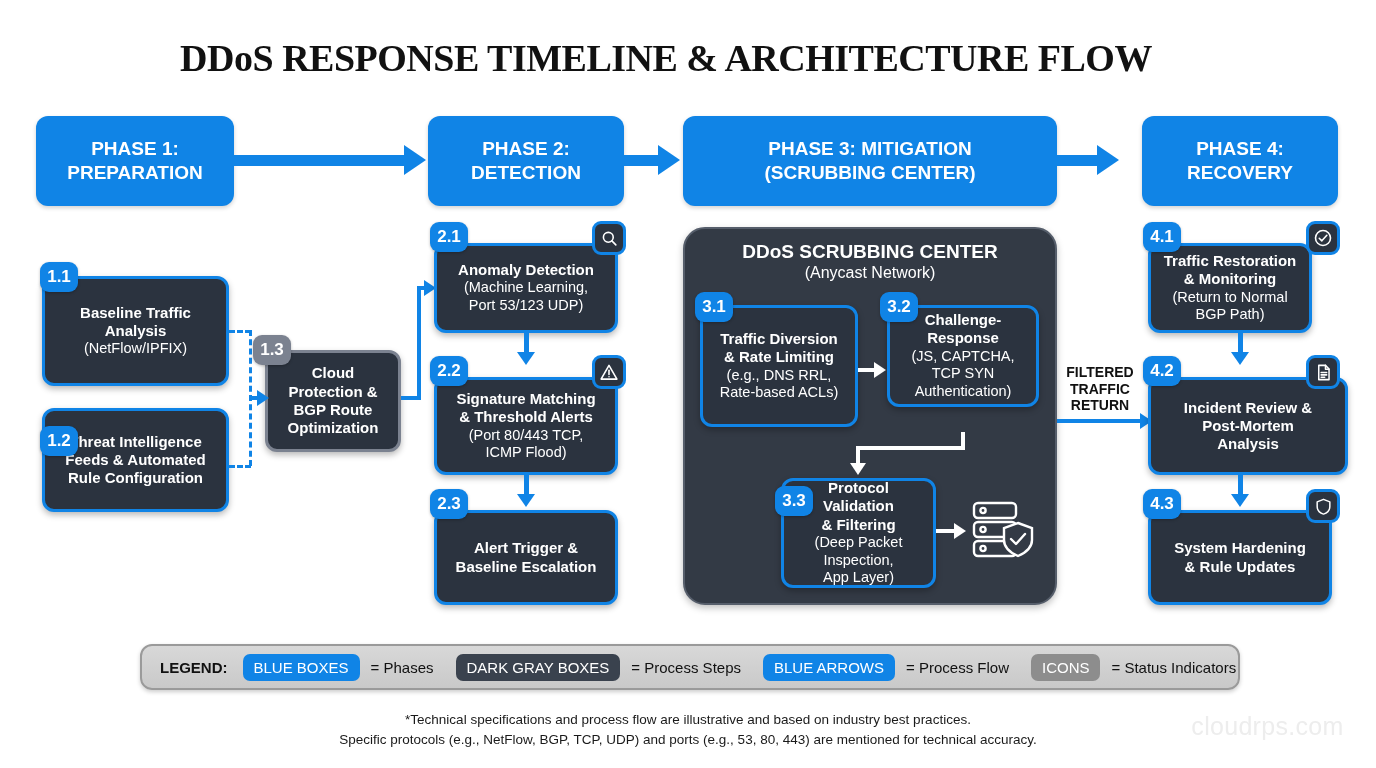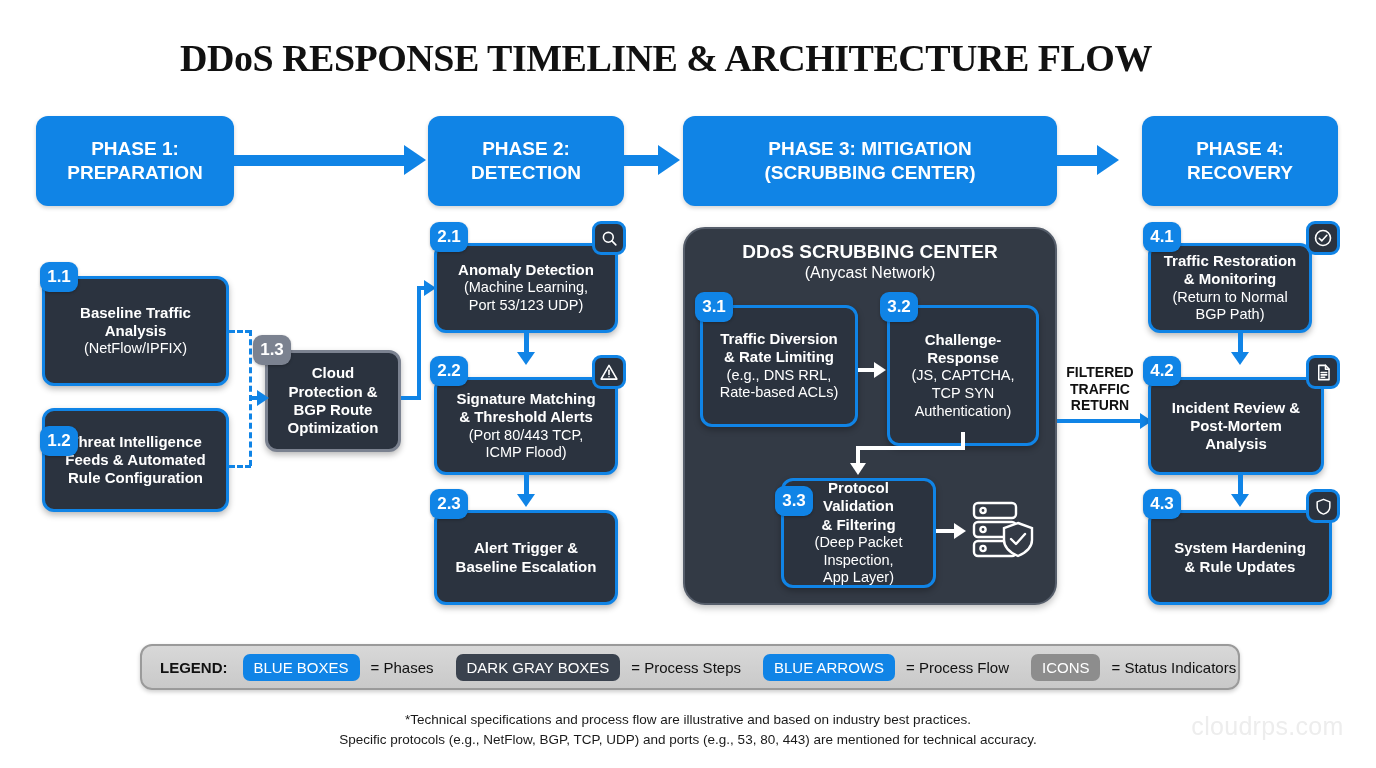--- a/index.html
+++ b/index.html
@@ -324,21 +324,21 @@
       <div class="t">&amp; Rate Limiting</div>
       <div class="s">(e.g., DNS RRL,</div>
       <div class="s">Rate-based ACLs)</div>
     </div>
   </div>
   <div class="abs badge" style="left:695px; top:292px;">3.1</div>
 
   <div class="abs white-line" style="left:858px; top:368px; width:18px; height:4px;"></div>
   <div class="abs white-head-right" style="left:874px; top:362px;"></div>
 
-  <div class="abs step inpanel" style="left:887px; top:305px; width:152px; height:141px;">
+  <div class="abs step inpanel" style="left:887px; top:305px; width:152px; height:102px;">
     <div>
       <div class="t">Challenge-</div>
       <div class="t">Response</div>
       <div class="s">(JS, CAPTCHA,</div>
       <div class="s">TCP SYN</div>
       <div class="s">Authentication)</div>
     </div>
   </div>
   <div class="abs badge" style="left:880px; top:292px;">3.2</div>
 
@@ -394,21 +394,21 @@
   <div class="abs iconchip" style="left:1306px; top:221px;">
     <svg width="20" height="20" viewBox="0 0 24 24" fill="none" stroke="#ffffff" stroke-width="1.9" stroke-linecap="round" stroke-linejoin="round">
       <circle cx="12" cy="12" r="9"></circle>
         <polyline points="7.5,12.3 10.6,15.4 16.6,8.8"></polyline>
     </svg>
   </div>
 
   <div class="abs blue-line" style="left:1238px; top:333px; width:5px; height:22px;"></div>
   <div class="abs blue-head-down" style="left:1231px; top:352px;"></div>
 
-  <div class="abs step" style="left:1148px; top:377px; width:176px; height:98px;">
+  <div class="abs step" style="left:1148px; top:377px; width:200px; height:98px;">
     <div>
       <div class="t">Incident Review &amp;</div>
       <div class="t">Post-Mortem</div>
       <div class="t">Analysis</div>
     </div>
   </div>
   <div class="abs badge" style="left:1143px; top:356px;">4.2</div>
   <div class="abs iconchip" style="left:1306px; top:355px;">
     <svg width="19" height="19" viewBox="0 0 24 24" fill="none" stroke="#ffffff" stroke-width="1.9" stroke-linecap="round" stroke-linejoin="round">
       <path d="M6 3 H14.5 L19 7.5 V21 H6 Z"></path>

